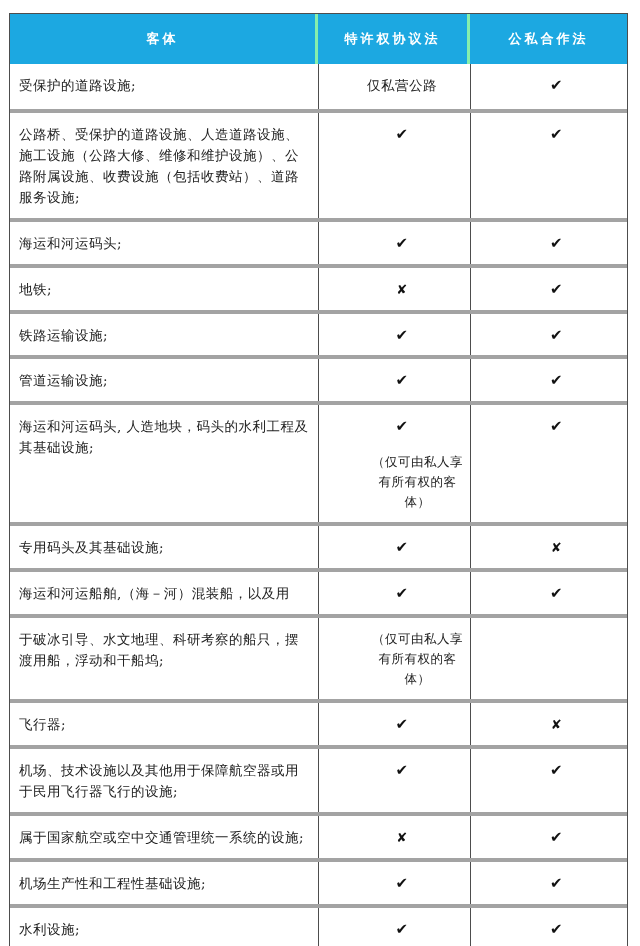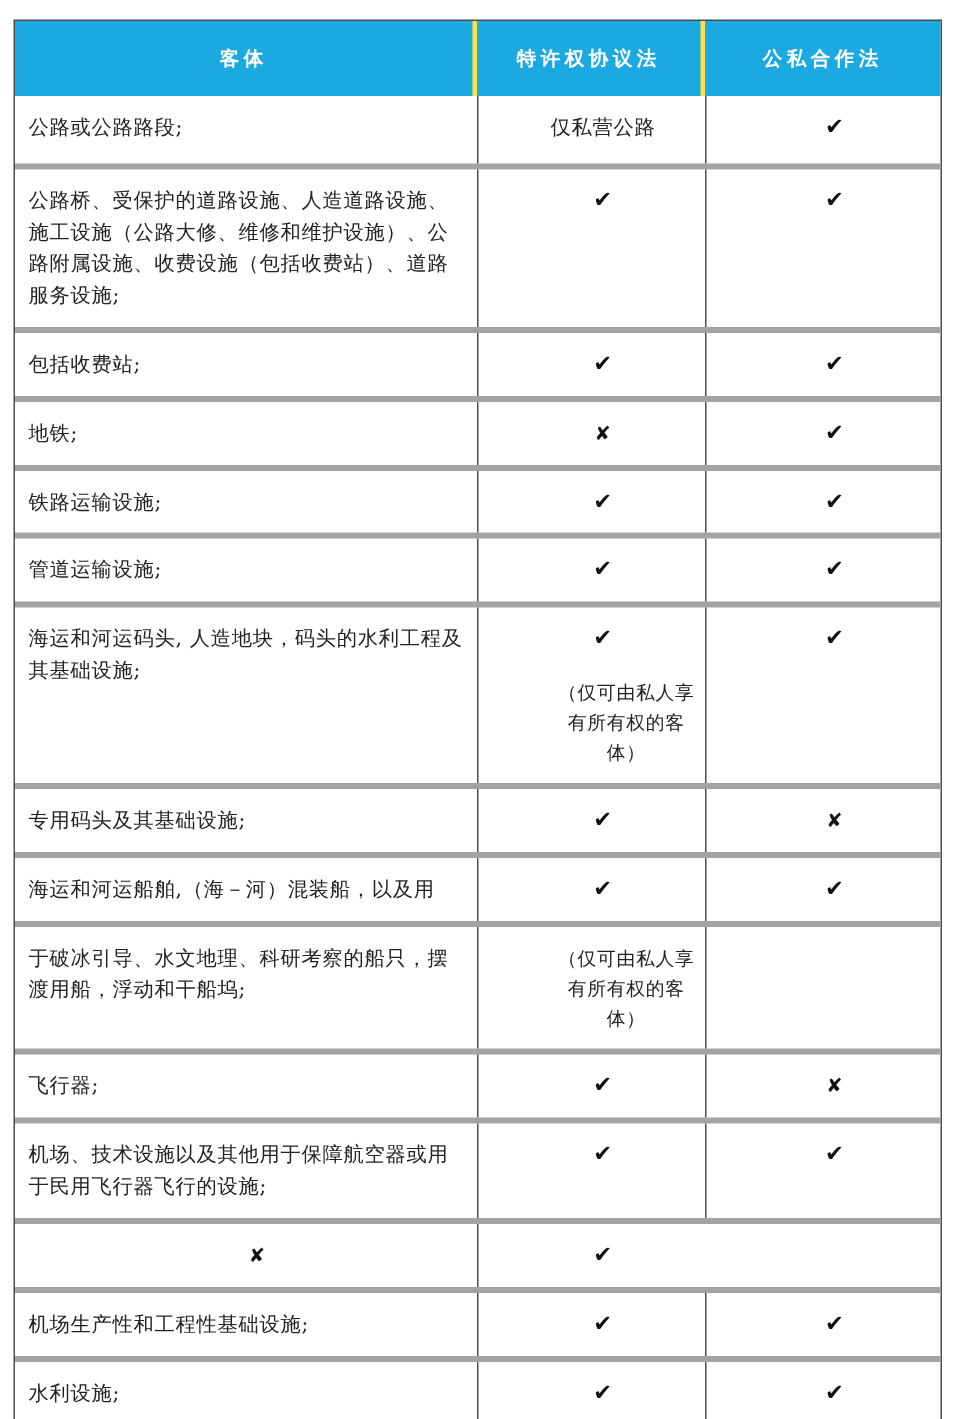--- a/index.html
+++ b/index.html
@@ -27,21 +27,21 @@
   .th {
     display: flex;
     align-items: center;
     justify-content: center;
     color: #ffffff;
     font-weight: bold;
     font-size: 13px;
     letter-spacing: 3px;
     font-family: "DejaVu Sans", "Liberation Sans", sans-serif;
   }
-  .th:not(:last-child) { border-right: 3px solid #fde047; font-family: Liberation Serif, serif; }
+  .th:not(:last-child) { border-right: 3px solid #86efac; font-family: Liberation Serif, serif; }
   .tr {
     display: grid;
     grid-template-columns: 308px 152px 157px;
     border-top: 4px solid #a3a3a3;
     min-height: 45px;
   }
   .tbody .tr:first-child { border-top: none; }
   .td {
     padding: 11px 8px 10px 9px;
     font-size: 13.5px;
@@ -68,35 +68,35 @@
 <body>
 
 <div class="table">
   <div class="thead">
     <div class="th">客体</div>
     <div class="th">特许权协议法</div>
     <div class="th">公私合作法</div>
   </div>
   <div class="tbody">
   <div class="tr">
-    <div class="td col-object">公路或公路路段;</div>
+    <div class="td col-object">受保护的道路设施;</div>
     <div class="td col-mark">
           <div class="cell-text">仅私营公路</div>
         </div>
     <div class="td col-mark"><span class="mark check">✔</span></div>
   </div>
 
   <div class="tr">
     <div class="td col-object">公路桥、受保护的道路设施、人造道路设施、施工设施（公路大修、维修和维护设施）、公路附属设施、收费设施（包括收费站）、道路服务设施;</div>
     <div class="td col-mark"><span class="mark check">✔</span></div>
     <div class="td col-mark"><span class="mark check">✔</span></div>
   </div>
 
   <div class="tr">
-    <div class="td col-object">包括收费站;</div>
+    <div class="td col-object">海运和河运码头;</div>
     <div class="td col-mark"><span class="mark check">✔</span></div>
     <div class="td col-mark"><span class="mark check">✔</span></div>
   </div>
 
   <div class="tr">
     <div class="td col-object">地铁;</div>
     <div class="td col-mark"><span class="mark cross">✘</span></div>
     <div class="td col-mark"><span class="mark check">✔</span></div>
   </div>
 
@@ -144,20 +144,21 @@
     <div class="td col-mark"><span class="mark cross">✘</span></div>
   </div>
 
   <div class="tr">
     <div class="td col-object">机场、技术设施以及其他用于保障航空器或用于民用飞行器飞行的设施;</div>
     <div class="td col-mark"><span class="mark check">✔</span></div>
     <div class="td col-mark"><span class="mark check">✔</span></div>
   </div>
 
   <div class="tr">
+    <div class="td col-object">属于国家航空或空中交通管理统一系统的设施;</div>
     <div class="td col-mark"><span class="mark cross">✘</span></div>
     <div class="td col-mark"><span class="mark check">✔</span></div>
   </div>
 
   <div class="tr">
     <div class="td col-object">机场生产性和工程性基础设施;</div>
     <div class="td col-mark"><span class="mark check">✔</span></div>
     <div class="td col-mark"><span class="mark check">✔</span></div>
   </div>
 

